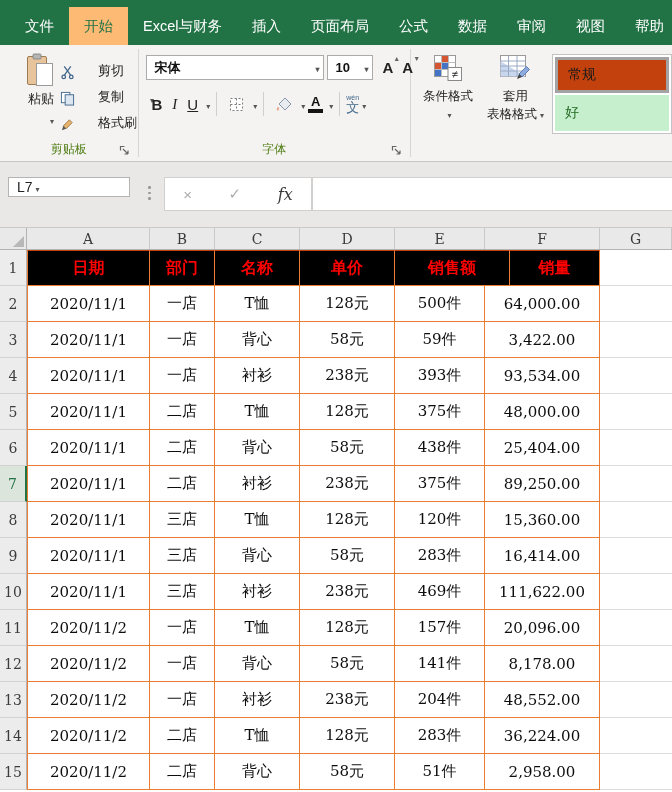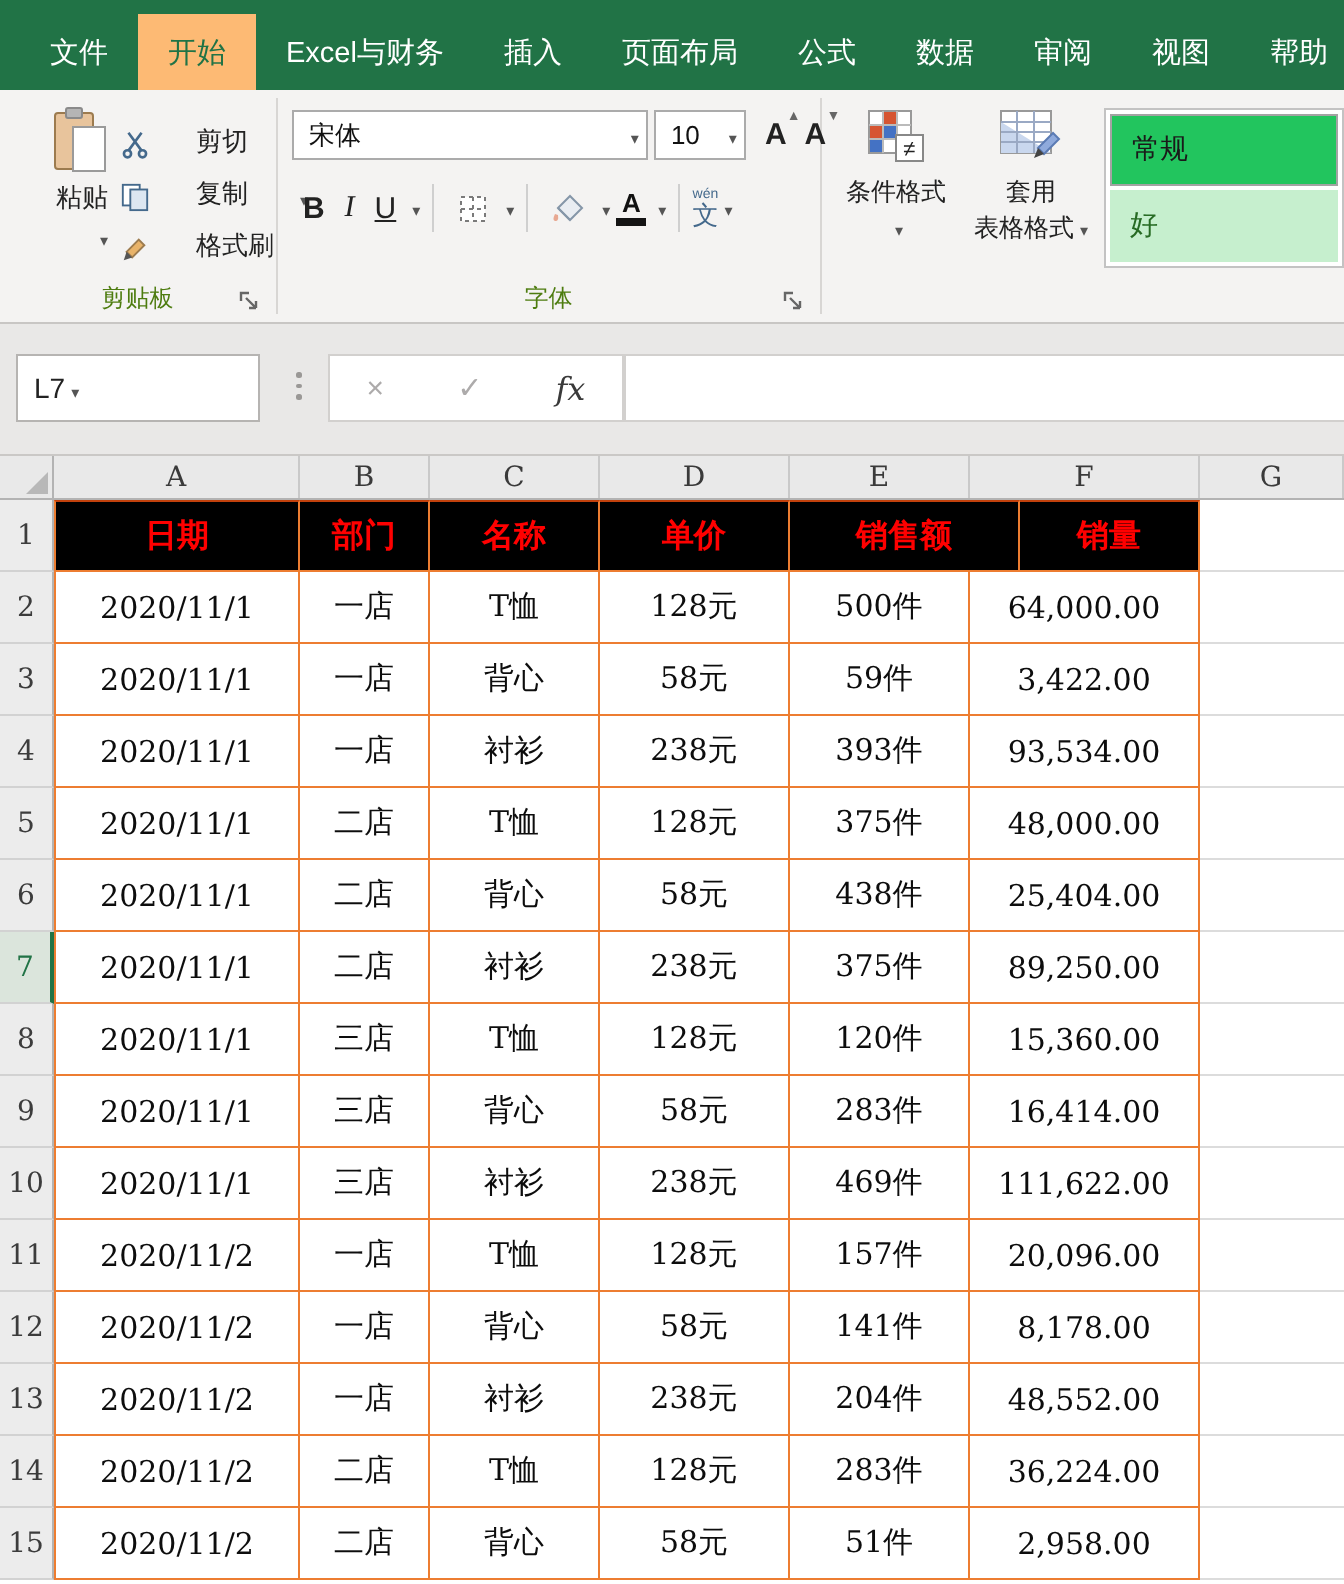--- a/index.html
+++ b/index.html
@@ -26,21 +26,21 @@
 
   
   .paste { position:absolute; left:8px; top:8px; width:46px; display:flex; flex-direction:column; align-items:flex-end; cursor:pointer; }
   .paste .plabel { font-size:13px; color:#222; margin-top:3px; }
   .paste .dd { margin:2px 0 0 0; }
   .sbtns { position:absolute; left:60px; top:9px; }
   .sbtn { display:flex; align-items:flex-end; height:26px; font-size:13px; color:#222; gap:23px; cursor:pointer; white-space:nowrap; }
 
   
   .frow1 { position:absolute; left:8px; top:10px; display:flex; align-items:center; }
-  .combo { background:#fff; border:1px solid #ababab; height:25px; display:flex; align-items:center; justify-content:space-between; padding:0 4px 0 7px; font-size:13px; color:#111; cursor:pointer; }
+  .combo { background:#fff; border:1px solid #ababab; height:25px; display:flex; align-items:center; justify-content:space-between; padding:0 4px 0 7px; font-size:13px; color:#111; cursor:pointer;font-weight:bold; }
   .combo.name { width:178px; }
   .combo.size { width:46px; margin-left:3px; }
   .azbtn { margin-left:9px; font-size:15px; color:#222; cursor:pointer; position:relative; font-weight:bold; }
   .azbtn i { font-style:normal; font-size:7px; color:#666; position:absolute; top:-4px; right:-7px; }
   .frow2 { position:absolute; left:8px; top:44px; display:flex; align-items:center; height:30px; }
   .fbtn { padding:0 5px; font-size:15px; color:#222; display:flex; align-items:center; cursor:pointer; }
   .fbtn.b { font-weight:bold; }
   .fbtn.i { font-style:italic; font-family:"Liberation Serif", serif; }
   .fbtn.u { text-decoration:underline; }
   .vsep { width:1px; height:24px; background:#cfcfcf; margin:0 6px; }
@@ -51,26 +51,26 @@
   .phon i { font-style:normal; font-size:7px; }
   .phon b { font-weight:normal; font-size:13px; }
 
   
   .bigbtn { display:flex; flex-direction:column; align-items:center; padding-top:9px; font-size:12.5px; color:#222; line-height:1.4; cursor:pointer; white-space:nowrap; }
   .bigbtn + .bigbtn { margin-left:14px; }
   .bigbtn svg { margin-bottom:4px; }
   .bigbtn .l2 { display:flex; align-items:center; }
   .gallery { margin:9px 0 0 8px; border:1px solid #c3c3c3; background:#fff; padding:2px; display:flex; flex-direction:column; gap:2px; flex:none; width:120px; }
   .chip { width:114px; height:36px; display:flex; align-items:center; padding-left:10px; font-size:14px; cursor:pointer; }
-  .chip.normal { background:#22c55e; border:1px solid #a3a3a3; color:#1a1a1a; }
+  .chip.normal { background:#c2410c; border:3px solid #a3a3a3; color:#1a1a1a; }
   .chip.good { background:#C6EFCE; color:#276B24; }
 
   
   .fbar { height:66px; background:#e9e8e7; position:relative; flex:none; border-bottom:1px solid #cac8c6; }
-  .namebox { position:absolute; left:8px; top:15px; width:122px; height:34px; background:#fff; border:1px solid #b6b4b2; display:flex; align-items:center; justify-content:flex-start; padding:0 8px; font-size:14px; color:#222; cursor:pointer; }
+  .namebox { position:absolute; left:8px; top:15px; width:122px; height:20px; background:#fff; border:1px solid #b6b4b2; display:flex; align-items:center; justify-content:flex-start; padding:0 8px; font-size:14px; color:#222; cursor:pointer; }
   .dots { position:absolute; left:148px; top:24px; display:flex; flex-direction:column; gap:3px; cursor:col-resize; }
   .dots b { width:2.5px; height:2.5px; border-radius:50%; background:#9a9896; }
   .fnbox { position:absolute; left:164px; top:15px; width:148px; height:34px; background:#fff; border:1px solid #d2d0ce; display:flex; align-items:center; justify-content:space-around; }
   .fcancel, .fenter { font-size:15px; color:#adabab; cursor:pointer; }
   .ffx { font-family:"DejaVu Serif", "Liberation Serif", serif; font-style:italic; font-size:16px; color:#3a3a3a; cursor:pointer; }
   .finput { position:absolute; left:312px; top:15px; width:360px; height:34px; background:#fff; border:1px solid #d2d0ce; border-right:none; font-size:14px; padding:0 8px; display:flex; align-items:center; cursor:text; }
 
   
   .grid { flex:1; background:#fff; font-family:"DejaVu Serif", "Liberation Serif", serif; overflow:hidden; }
   .colheads { display:flex; height:22px; background:#e9e9e9; border-bottom:1px solid #b3b3b3; }

